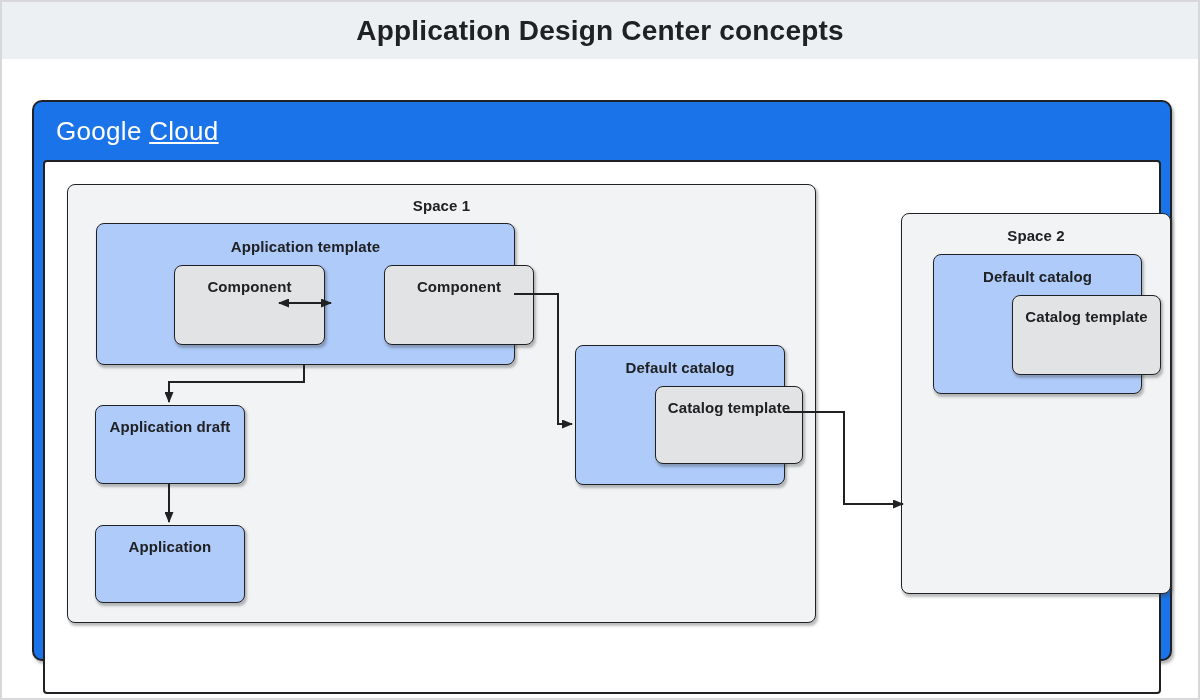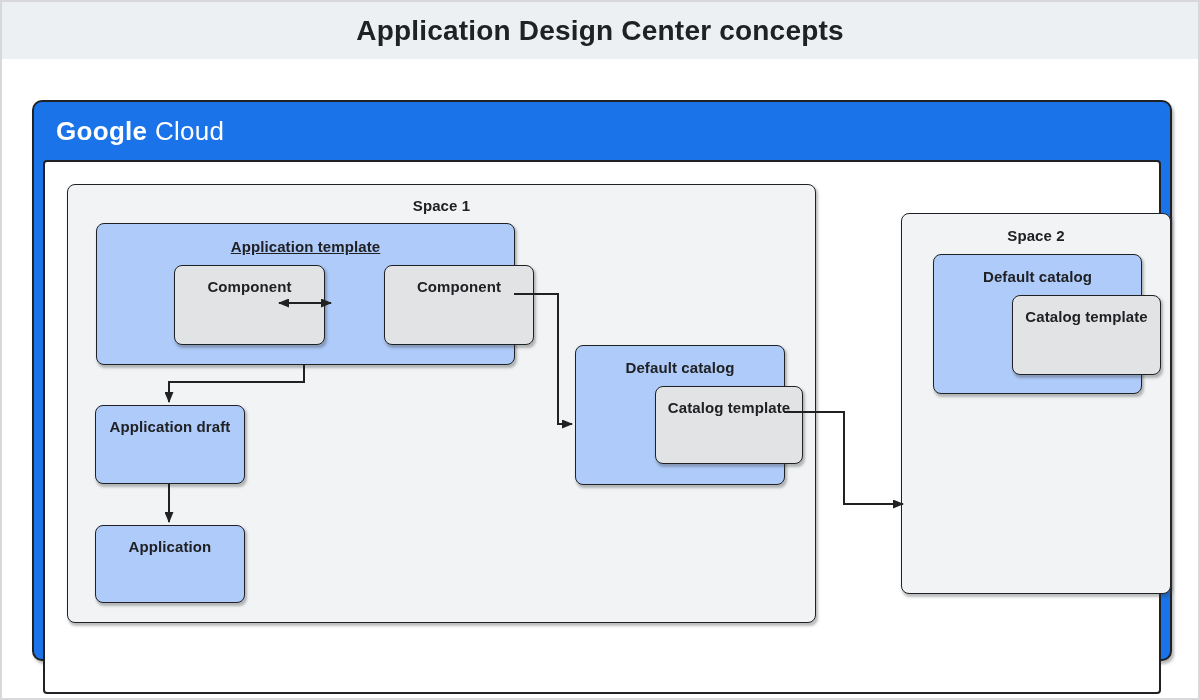--- a/index.html
+++ b/index.html
@@ -28,39 +28,39 @@
   }
   .gcp-box{
     position:absolute;left:30px;top:98px;width:1140px;height:561px;box-sizing:border-box;
     background:var(--google-blue);border:2px solid var(--border-dark);border-radius:10px;
     box-shadow:2px 3px 3px rgba(60,64,67,.38);
   }
   .gcp-logo{
     position:absolute;left:22px;top:14px;font-size:26px;color:#fff;letter-spacing:.3px;
     white-space:nowrap;
   }
-  .gcp-logo .g-bold{font-weight:700;}
-  .gcp-logo .g-light{font-weight:400;}
+  .gcp-logo .g-bold{font-weight:400;}
+  .gcp-logo .g-light{font-weight:400;text-decoration:underline;}
   .canvas{
     position:absolute;left:41px;top:158px;width:1118px;height:534px;box-sizing:border-box;
     background:#fff;border:2px solid var(--border-dark);border-radius:4px;
   }
   .node{
     position:absolute;box-sizing:border-box;border:1.5px solid var(--border-dark);
     border-radius:8px;box-shadow:1.5px 2.5px 2.5px rgba(60,64,67,.35);
   }
   .space{background:var(--container-gray);}
   .blue{background:var(--light-blue);}
   .gray{background:var(--box-gray);margin-left:48px;}
   .box-label{
     display:block;text-align:center;font-size:15px;font-weight:700;
     letter-spacing:.1px;color:var(--text);
   }
   
-  .pt12{padding-top:12px;} .pt13{padding-top:13px;} .pt14{padding-top:14px;text-decoration:underline;}
+  .pt12{padding-top:12px;} .pt13{padding-top:13px;} .pt14{padding-top:14px;}
   
   .space1{left:22px;top:22px;width:749px;height:439px;}
   .app-template{left:28px;top:38px;width:419px;height:142px;}
   .comp1{left:29px;top:41px;width:151px;height:80px;}
   .comp2{left:239px;top:41px;width:150px;height:80px;}
   .app-draft{left:27px;top:220px;width:150px;height:79px;}
   .application{left:27px;top:340px;width:150px;height:78px;}
   .default-catalog-1{left:507px;top:160px;width:210px;height:140px;}
   .catalog-template-1{left:31px;top:40px;width:148px;height:78px;}
   

